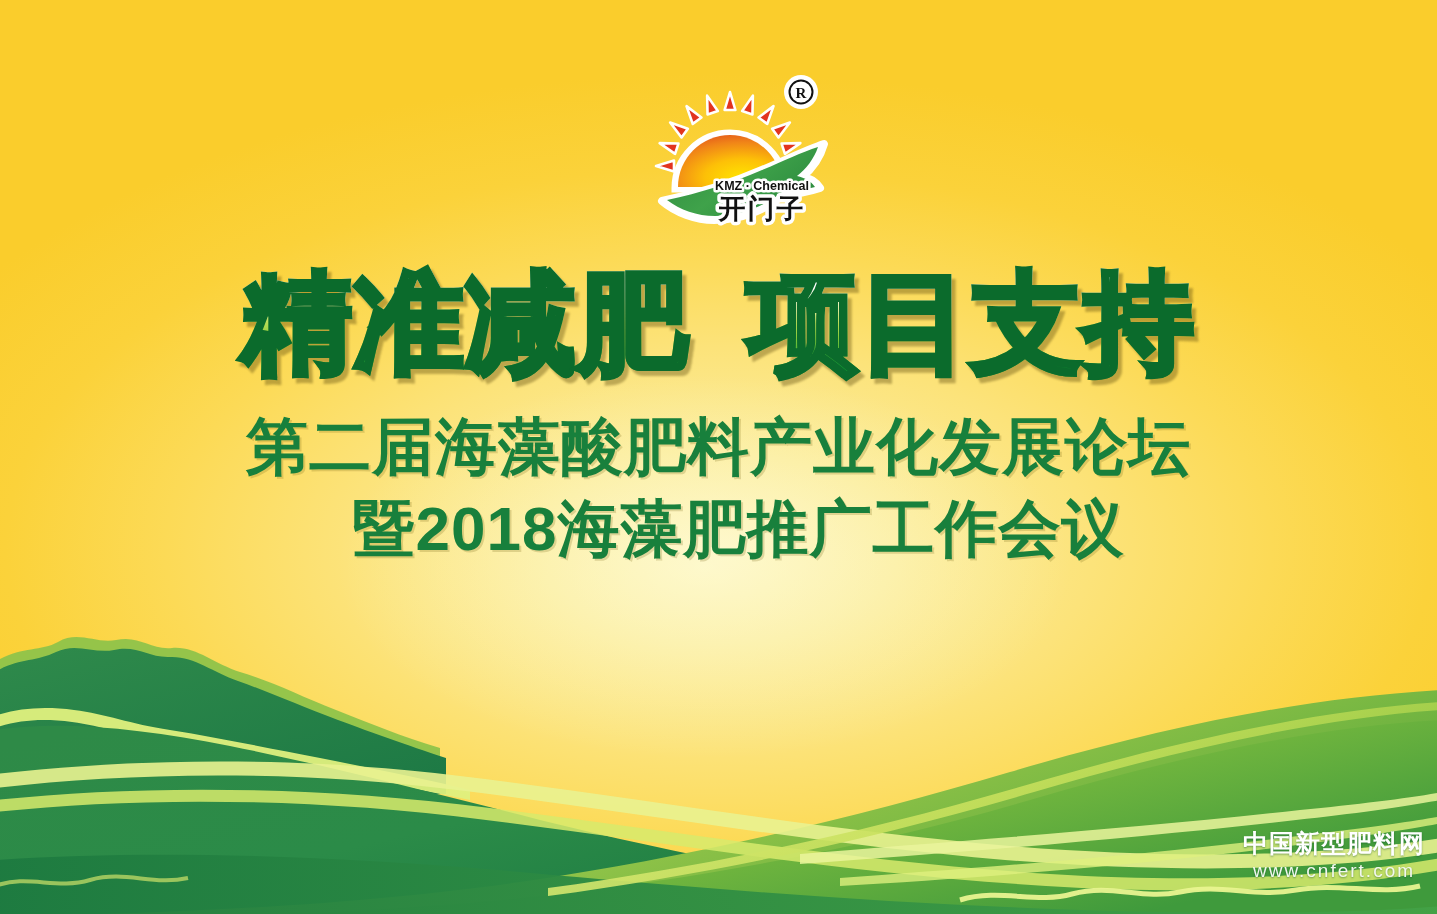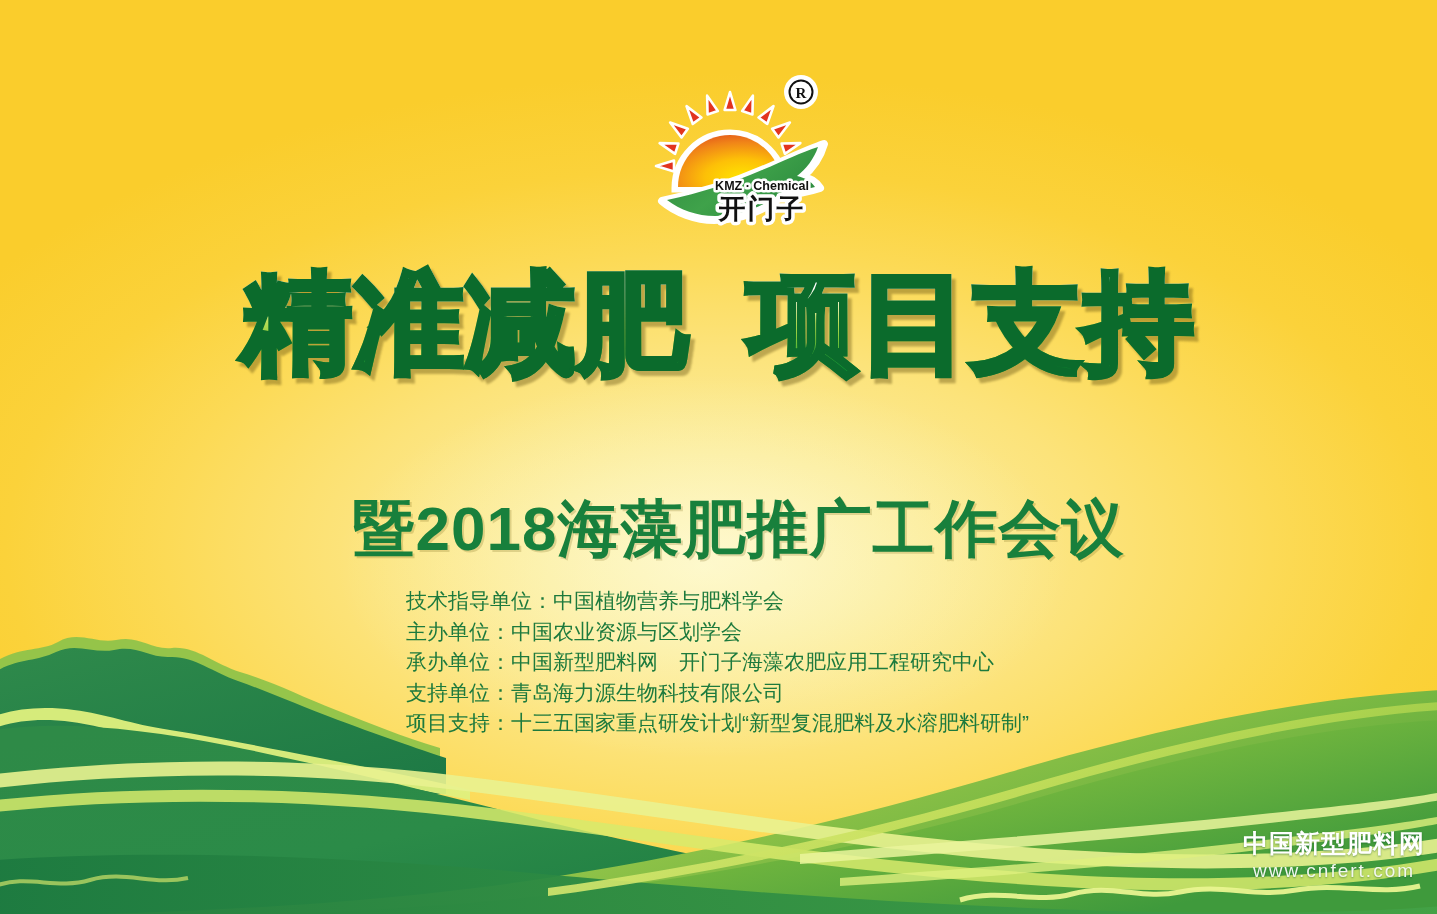--- a/index.html
+++ b/index.html
@@ -251,28 +251,22 @@
         <circle cx="167" cy="22" r="11.5" fill="none" stroke="#111111" stroke-width="2"></circle>
         <text x="167" y="28" text-anchor="middle" font-family="Liberation Serif, serif" font-size="15" font-weight="bold" fill="#111111">R</text>
       </g>
     </svg>
   </div>
 
   <div class="headline">
     <span class="gl">精准减肥</span><span class="sp"></span><span class="gl">项目支持</span>
   </div>
 
+  <div class="sub1">第二届海藻酸肥料产业化发展论坛</div>
   <div class="sub2">暨2018海藻肥推广工作会议</div>
 
-  <div class="info">
-    <div class="line">技术指导单位：中国植物营养与肥料学会</div>
-    <div class="line">主办单位：中国农业资源与区划学会</div>
-    <div class="line">承办单位：中国新型肥料网　开门子海藻农肥应用工程研究中心</div>
-    <div class="line">支持单位：青岛海力源生物科技有限公司</div>
-    <div class="line">项目支持：十三五国家重点研发计划“新型复混肥料及水溶肥料研制”</div>
-  </div>
 
   <div class="wm">
     <div class="cn">中国新型肥料网</div>
     <div class="url">www.cnfert.com</div>
   </div>
 
 </div>
 
 </body></html>

